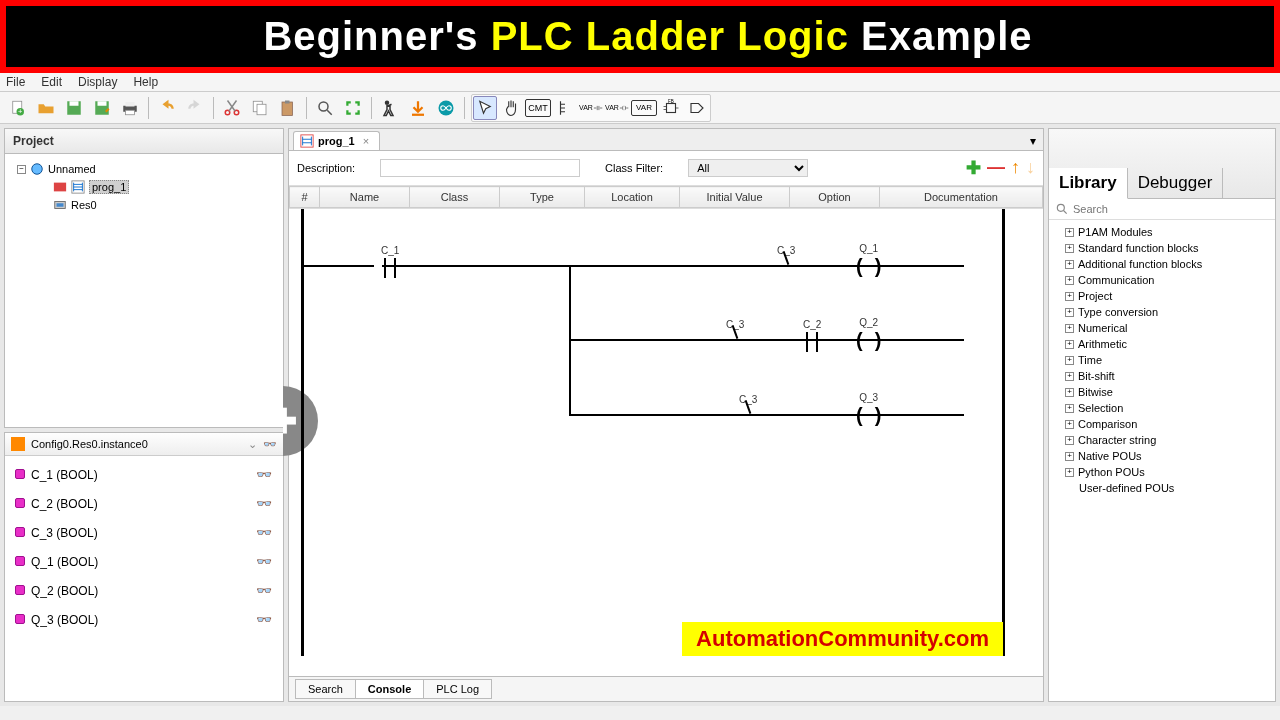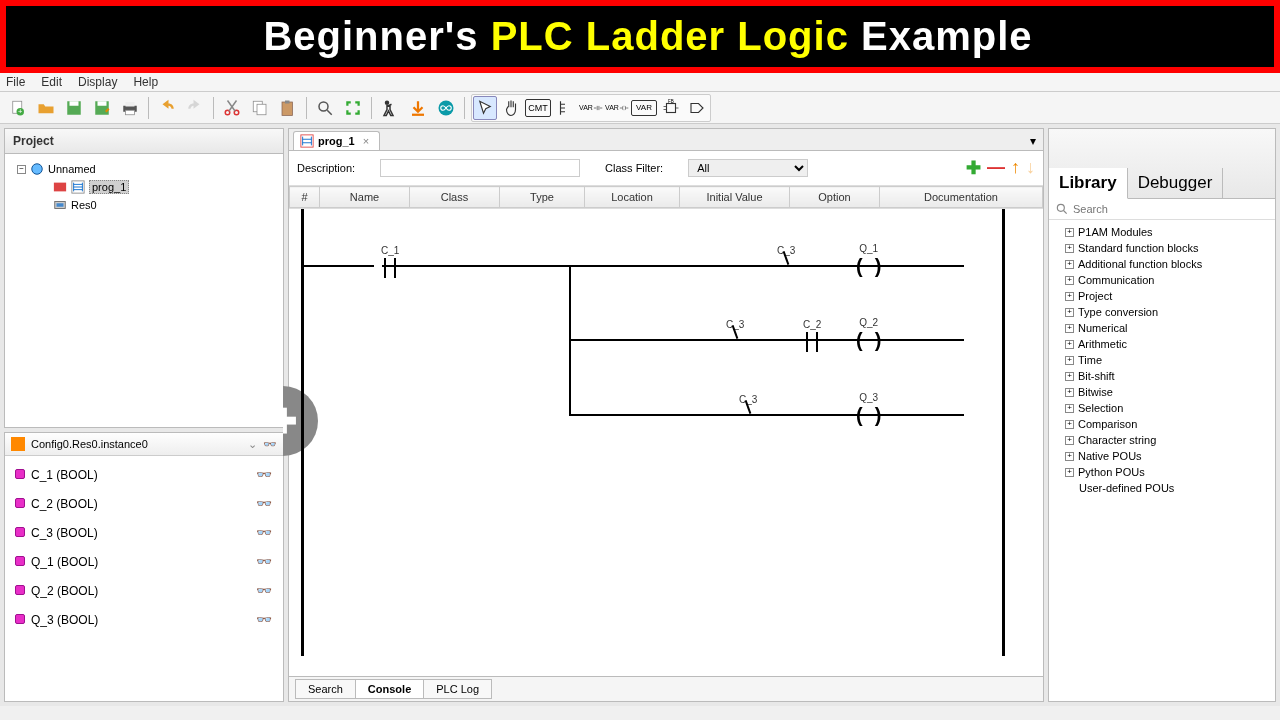--- a/index.html
+++ b/index.html
@@ -461,20 +461,21 @@
 
         <div class="ladder-el" style="left:555px;top:183px">
           <div class="ladder-label">Q_3</div>
           <div class="coil">
               <span class="paren">(</span>
               <span class="cgap"></span>
               <span class="paren">)</span>
             </div>
         </div>
       </div>
+      <div class="watermark">AutomationCommunity.com</div>
     </div>
     <div class="bottom-tabs">
       <div class="bottom-tab">Search</div>
       <div class="bottom-tab active">Console</div>
       <div class="bottom-tab">PLC Log</div>
     </div>
   </div>
 
   <div class="right-panel">
     <div class="right-tabs">

